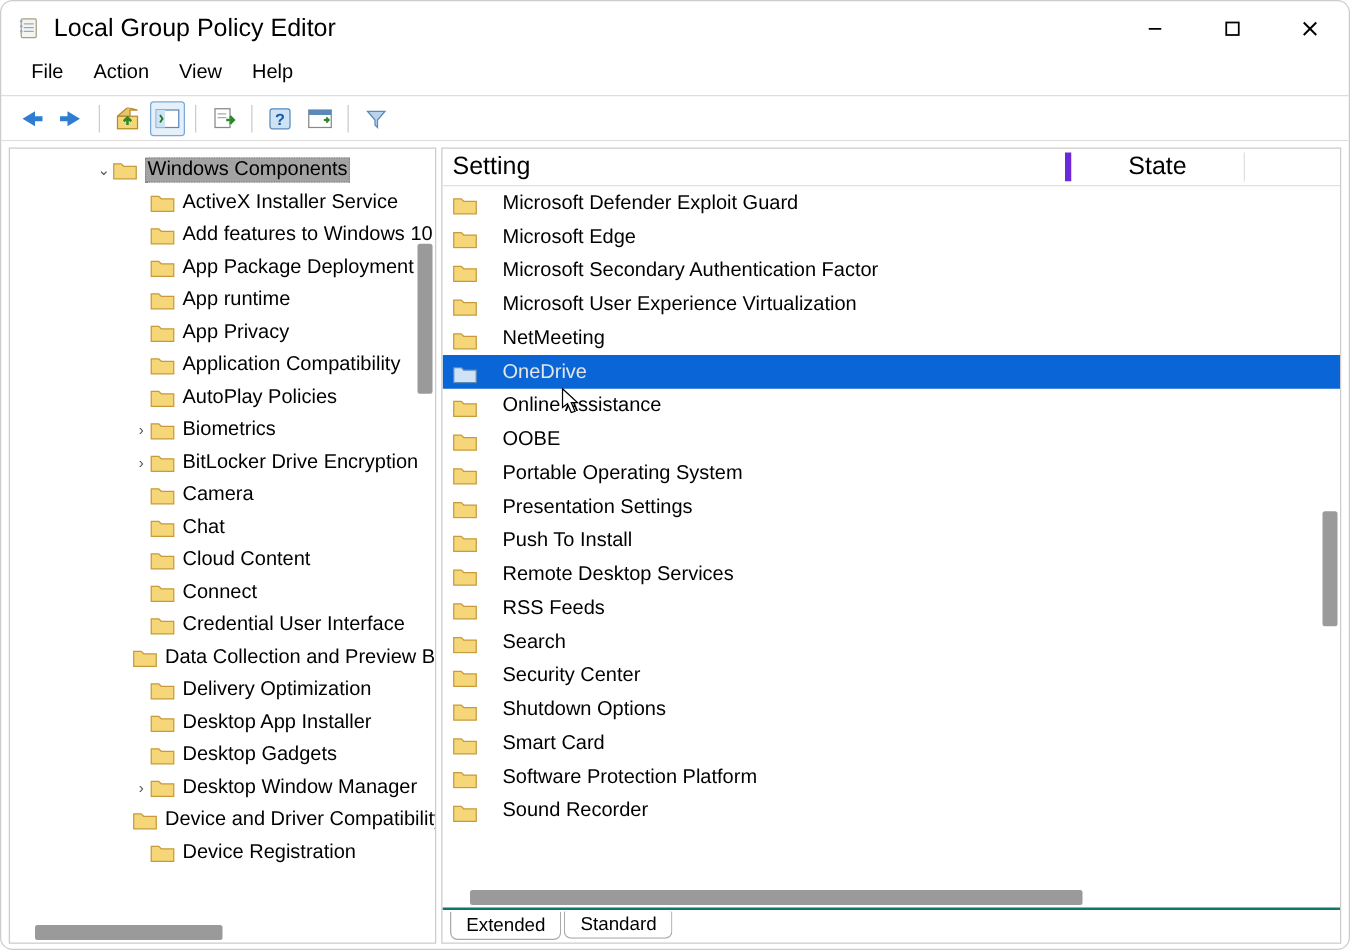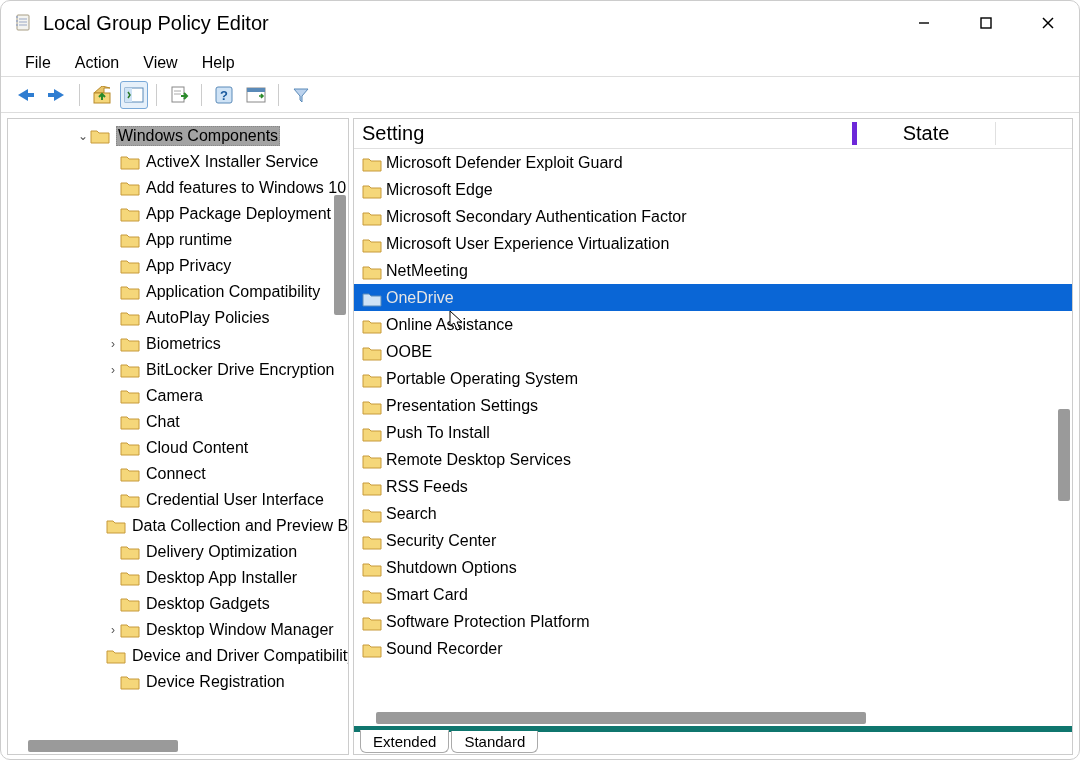--- a/index.html
+++ b/index.html
@@ -42,21 +42,21 @@
   }
   .win-btn {
     width: 62px; height: 44px;
     display: flex; align-items: center; justify-content: center;
     cursor: default;
   }
   
   .menubar {
     height: 32px;
     display: flex;
-    align-items: flex-end;
+    align-items: flex-start;
     padding-left: 12px;
     border-bottom: 1px solid #ddd;
     font-size: 16px;
     gap: 0;
   }
   .menubar .menu-item {
     padding: 4px 12px;
     cursor: default;
   }
   
@@ -183,20 +183,21 @@
     inset: 0;
     overflow: hidden;
   }
   .list-row {
     height: 27px;
     display: flex;
     align-items: center;
     padding-left: 8px;
     font-size: 16px;
     white-space: nowrap;
+    gap: 16px;
   }
   .list-row .folder {
     width: 18px; height: 14px;
     margin-right: 6px;
     flex: none;
   }
   .list-row.selected {
     background: #0a66d6;
     color: #e5e5e5;
   }
@@ -211,24 +212,24 @@
     position: absolute;
     right: 2px;
     width: 12px;
     background: #9a9a9a;
     border-radius: 2px;
   }
   
   .tabs {
     height: 28px;
     display: flex;
-    align-items: flex-end;
+    align-items: center;
     padding-left: 6px;
     gap: 2px;
-    border-top: 6px solid #0f766e;
+    border-top: 2px solid #0f766e;
     font-size: 15px;
   }
   .tab {
     padding: 2px 12px;
     border: 1px solid #aaa;
     border-top: none;
     border-bottom-left-radius: 6px;
     border-bottom-right-radius: 6px;
     background: #fff;
     cursor: default;

